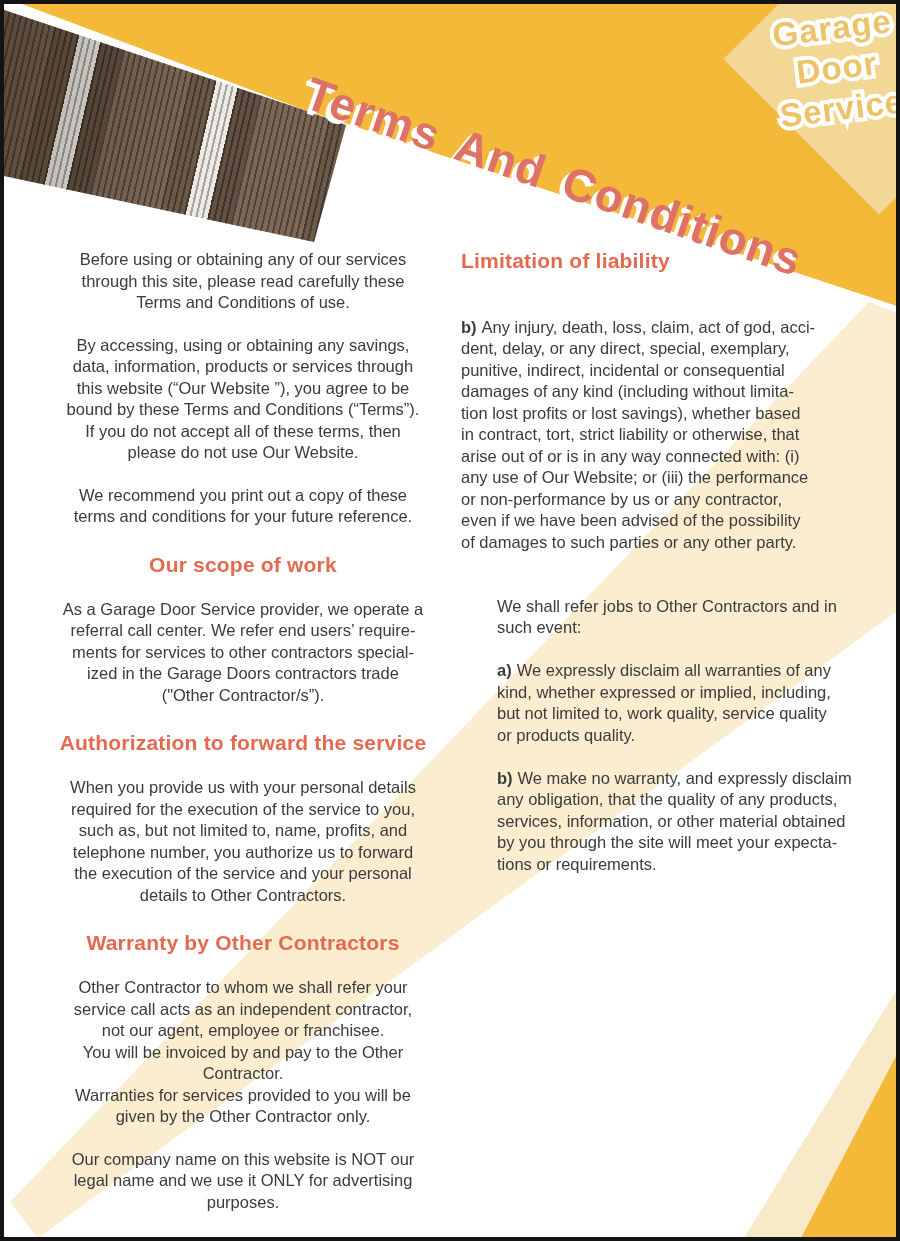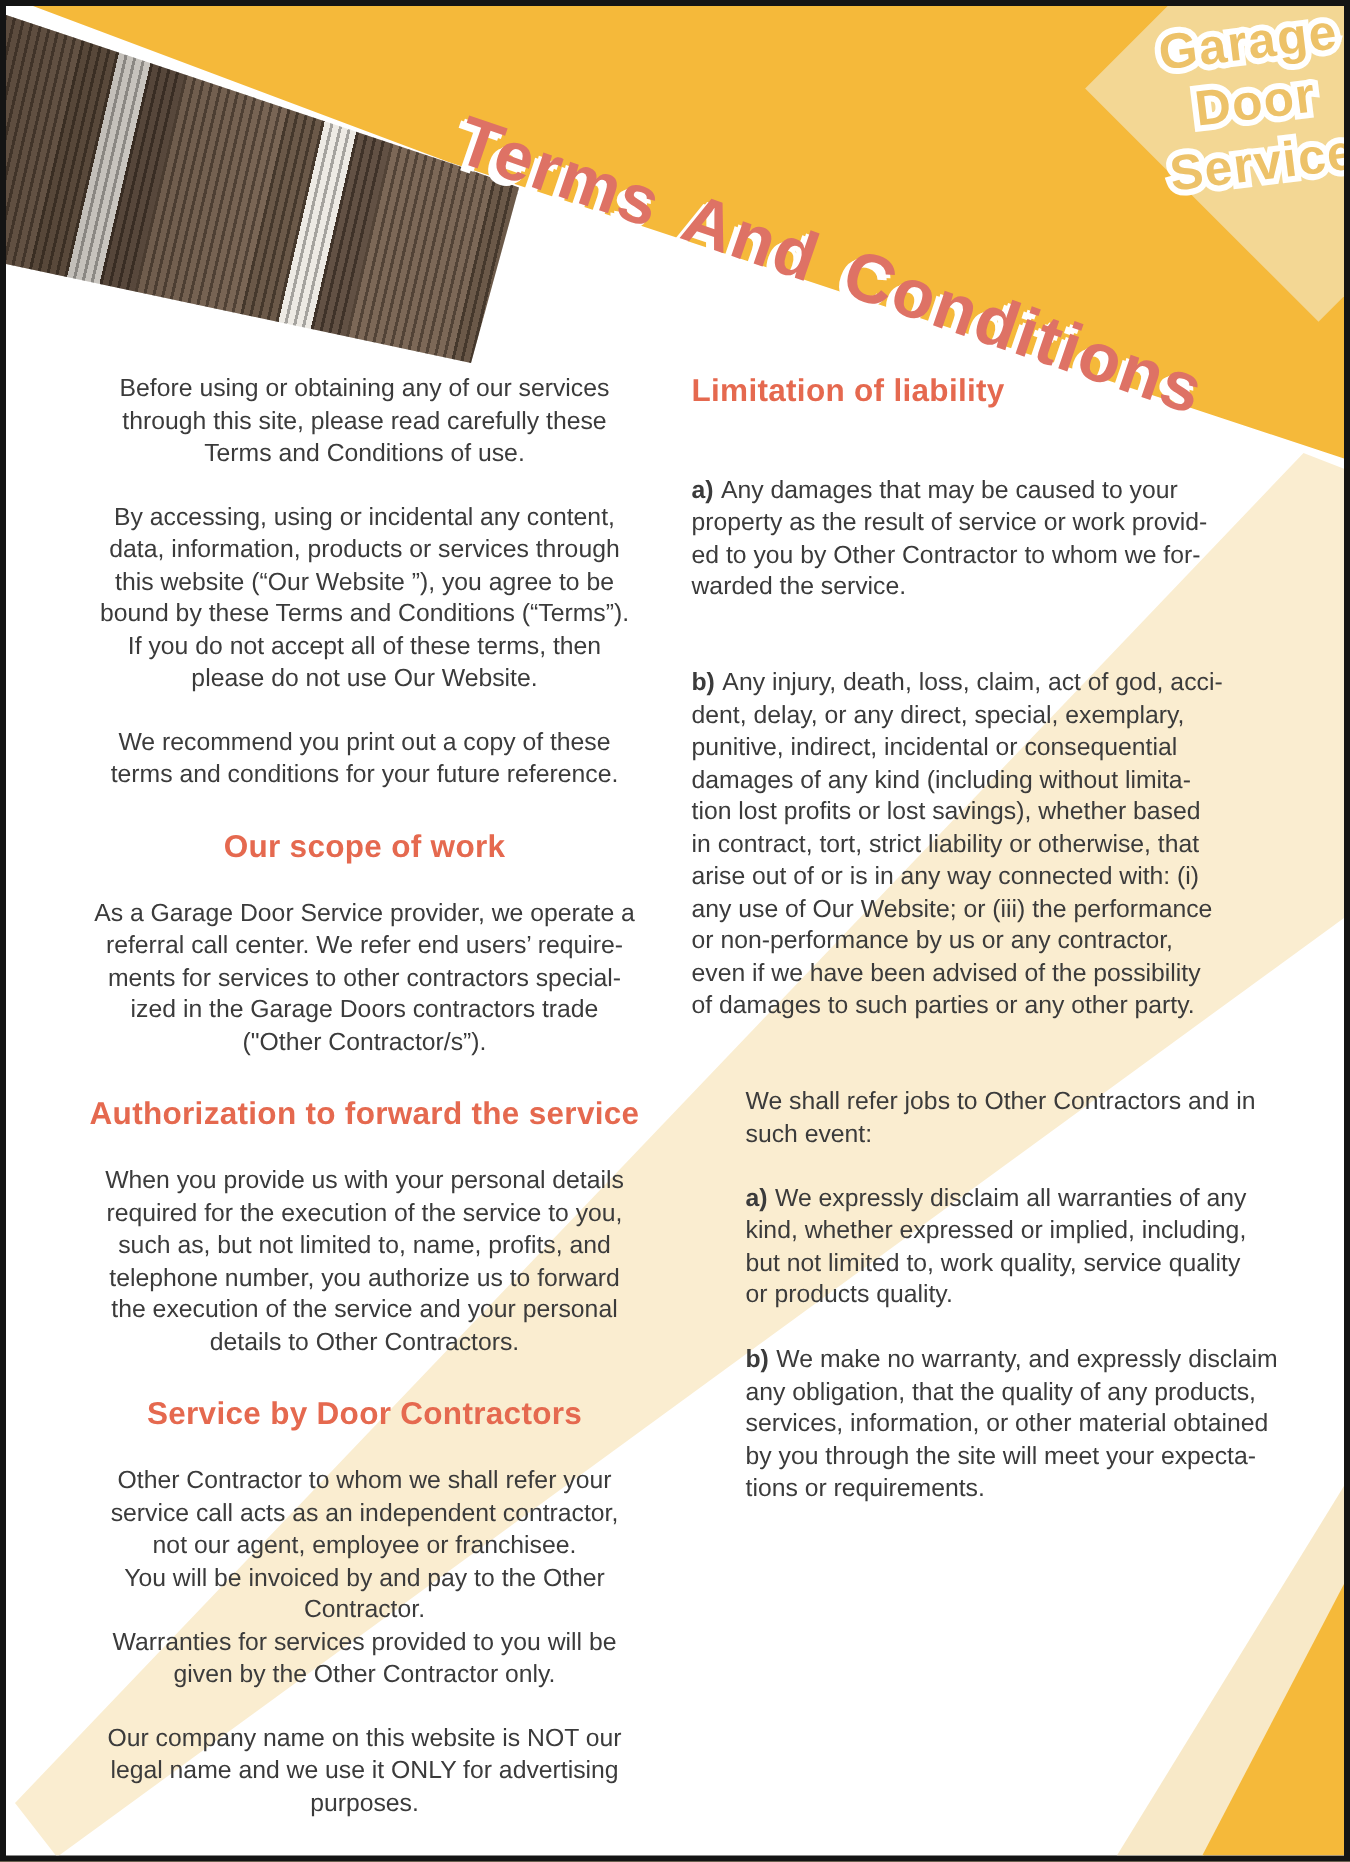--- a/index.html
+++ b/index.html
@@ -109,21 +109,21 @@
   <div class="brand">Garage
 Door
 Service</div>
 
   <div class="page-title">Terms And Conditions</div>
 
   <div class="col col-left">
     <p class="para">Before using or obtaining any of our services
 through this site, please read carefully these
 Terms and Conditions of use.</p>
-    <p class="para">By accessing, using or incidental any content,
+    <p class="para">By accessing, using or obtaining any savings,
 data, information, products or services through
 this website (“Our Website ”), you agree to be
 bound by these Terms and Conditions (“Terms”).
 If you do not accept all of these terms, then
 please do not use Our Website.</p>
     <p class="para">We recommend you print out a copy of these
 terms and conditions for your future reference.</p>
 
     <h2 class="sec">Our scope of work</h2>
     <p class="para">As a Garage Door Service provider, we operate a
@@ -133,42 +133,36 @@
 ("Other Contractor/s”).</p>
 
     <h2 class="sec">Authorization to forward the service</h2>
     <p class="para">When you provide us with your personal details
 required for the execution of the service to you,
 such as, but not limited to, name, profits, and
 telephone number, you authorize us to forward
 the execution of the service and your personal
 details to Other Contractors.</p>
 
-    <h2 class="sec">Service by Door Contractors</h2>
+    <h2 class="sec">Warranty by Other Contractors</h2>
     <p class="para">Other Contractor to whom we shall refer your
 service call acts as an independent contractor,
 not our agent, employee or franchisee.
 You will be invoiced by and pay to the Other
 Contractor.
 Warranties for services provided to you will be
 given by the Other Contractor only.</p>
     <p class="para">Our company name on this website is NOT our
 legal name and we use it ONLY for advertising
 purposes.</p>
   </div>
 
   <div class="col col-right">
     <h2 class="sec first">Limitation of liability</h2>
 
-    <p class="para">
-      <b class="marker">a)</b><span>Any damages that may be caused to your
-property as the result of service or work provid-
-ed to you by Other Contractor to whom we for-
-warded the service.</span>
-    </p>
     <p class="para">
       <b class="marker">b)</b><span>Any injury, death, loss, claim, act of god, acci-
 dent, delay, or any direct, special, exemplary,
 punitive, indirect, incidental or consequential
 damages of any kind (including without limita-
 tion lost profits or lost savings), whether based
 in contract, tort, strict liability or otherwise, that
 arise out of or is in any way connected with: (i)
 any use of Our Website; or (iii) the performance
 or non-performance by us or any contractor,

